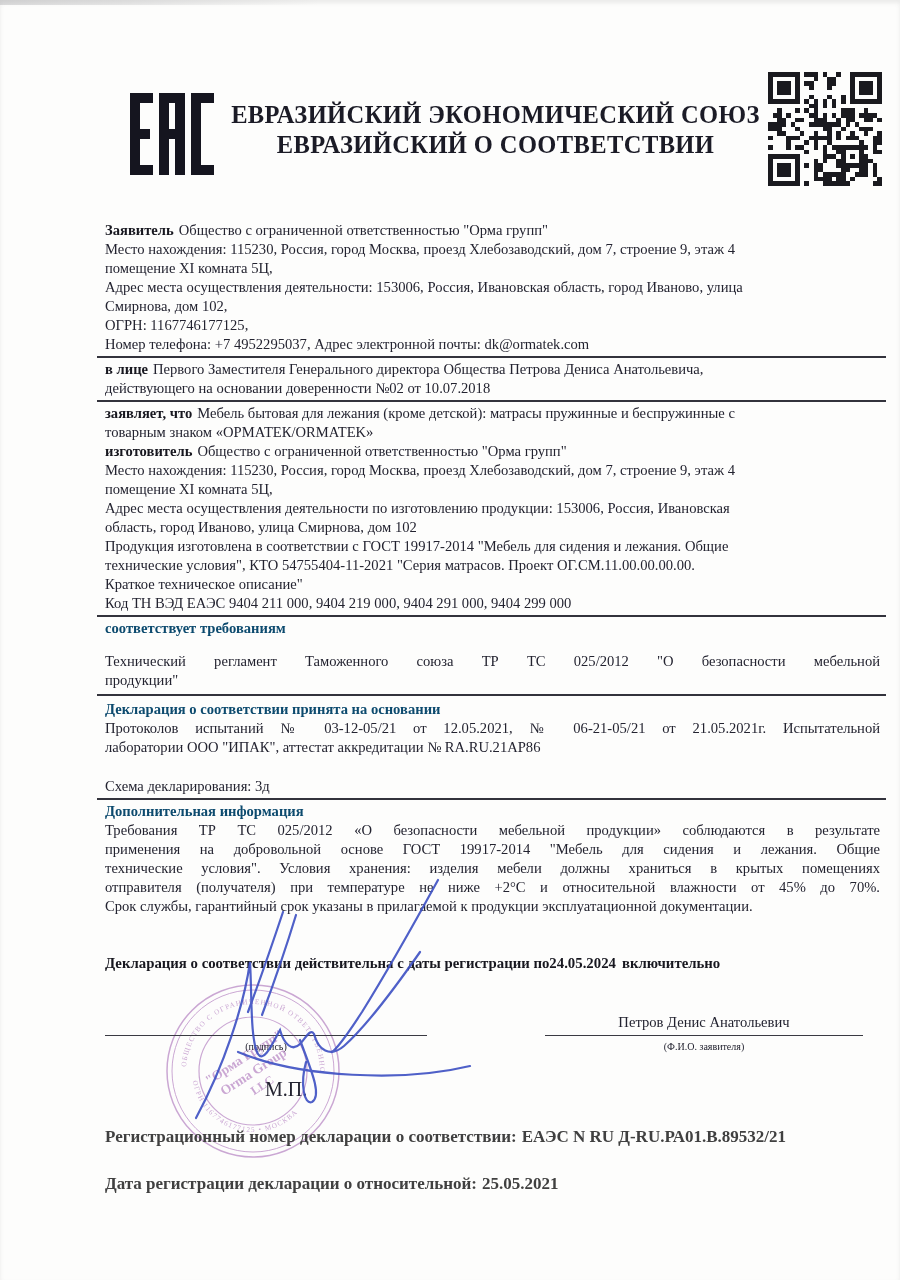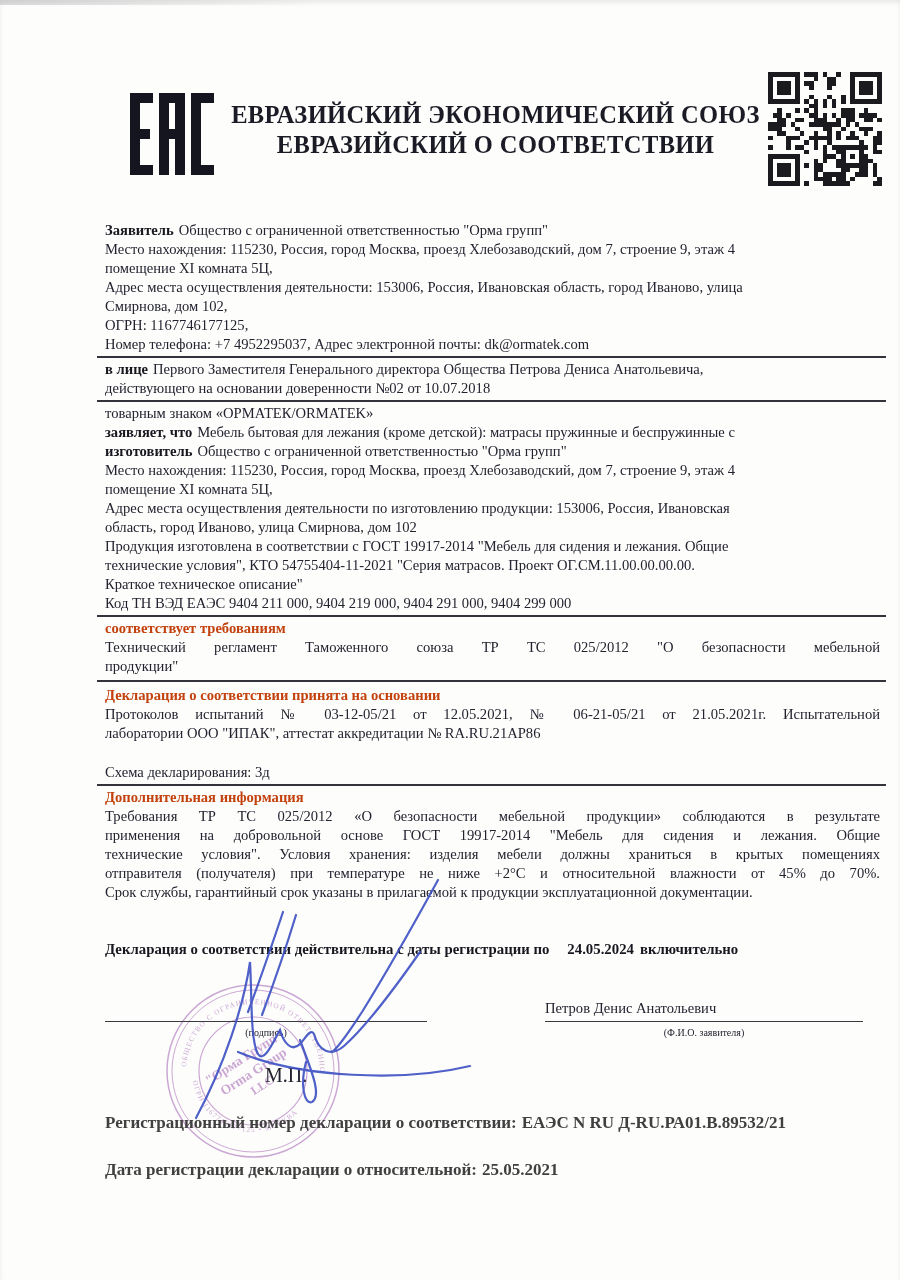--- a/index.html
+++ b/index.html
@@ -14,32 +14,32 @@
   .eac-logo{position:absolute;left:130px;top:93px;width:84px;height:82px;}
   .titles{position:absolute;left:218px;top:100px;width:555px;text-align:center;
     font-weight:bold;font-size:24.5px;line-height:30px;color:#1b1b26;letter-spacing:.4px;}
   .qr-wrap{position:absolute;left:768px;top:72px;width:114px;height:114px;}
   
   .body{position:absolute;left:105px;top:221px;width:775px;font-size:14.6px;line-height:19px;}
   .line{min-height:19px;}
   .lead{font-weight:bold;color:#17171f;margin-right:5px;}
   .rule{border:0;border-top:2px solid #33333c;margin:2px 0 2px -8px;width:789px;height:0;}
   .rule.thick{border-top-width:2.5px;}
-  .heading{font-weight:bold;color:#c2410c;}
+  .heading{font-weight:bold;color:#0c4a6e;}
   .jline{text-align:justify;text-align-last:justify;}
-  .mt4{margin-top:4px;} .mt14{}
+  .mt4{margin-top:4px;} .mt14{margin-top:14px;}
   .mt20{margin-top:20px;}
   .validity{margin-top:38px;font-weight:bold;color:#17171f;font-size:14.8px;}
-  .validity .vdate{margin-left:18px;}
+  .validity .vdate{margin-left:0;}
   .validity .vsuffix{font-weight:600;margin-left:6px;}
   
   .sig-row{display:flex;margin-top:40px;}
   .sig-col-left{width:322px;}
   .sig-col-right{width:318px;margin-left:118px;}
-  .sig-line{height:22px;border-bottom:1.6px solid #3a3a42;}
+  .sig-line{height:22px;border-bottom:1.6px solid #3a3a42;text-align:center;}
   .sig-caption{text-align:center;font-size:10px;margin-top:1px;}
   .seal-mark{margin-top:24px;margin-left:160px;font-size:20px;width:60px;}
   .reg-line{margin-top:28px;font-weight:bold;color:#404040;font-size:17px;}
   .reg-line .val{margin-left:5px;}
   
   .stamp-wrap{position:absolute;left:163px;top:981px;width:180px;height:180px;z-index:0;opacity:.85;}
   .ink-overlay{position:absolute;left:0;top:0;width:900px;height:1280px;z-index:3;pointer-events:none;}
   .body{position:absolute;z-index:1;}
 </style>
 </head>
@@ -417,22 +417,22 @@
     <hr class="rule">
 
     <div>
       <div class="line"><span class="lead">в лице</span><span>Первого Заместителя Генерального директора Общества Петрова Дениса Анатольевича,</span></div>
       <div class="line">действующего на основании доверенности №02 от 10.07.2018</div>
     </div>
 
     <hr class="rule">
 
     <div>
+      <div class="line"><span class="lead">заявляет, что</span><span>Мебель бытовая для лежания (кроме детской): матрасы пружинные и беспружинные с</span></div>
       <div class="line">товарным знаком «ОРМАТЕК/ORMATEK»</div>
-      <div class="line"><span class="lead">заявляет, что</span><span>Мебель бытовая для лежания (кроме детской): матрасы пружинные и беспружинные с</span></div>
       <div class="line"><span class="lead">изготовитель</span><span>Общество с ограниченной ответственностью "Орма групп"</span></div>
       <div class="line">Место нахождения: 115230, Россия, город Москва, проезд Хлебозаводский, дом 7, строение 9, этаж 4</div>
       <div class="line">помещение XI комната 5Ц,</div>
       <div class="line">Адрес места осуществления деятельности по изготовлению продукции: 153006, Россия, Ивановская</div>
       <div class="line">область, город Иваново, улица Смирнова, дом 102</div>
       <div class="line">Продукция изготовлена в соответствии с ГОСТ 19917-2014 "Мебель для сидения и лежания. Общие</div>
       <div class="line">технические условия", КТО 54755404-11-2021 "Серия  матрасов. Проект ОГ.СМ.11.00.00.00.00.</div>
       <div class="line">Краткое техническое описание"</div>
       <div class="line">Код ТН ВЭД ЕАЭС 9404 211 000, 9404 219 000, 9404 291 000, 9404 299 000</div>
     </div>

